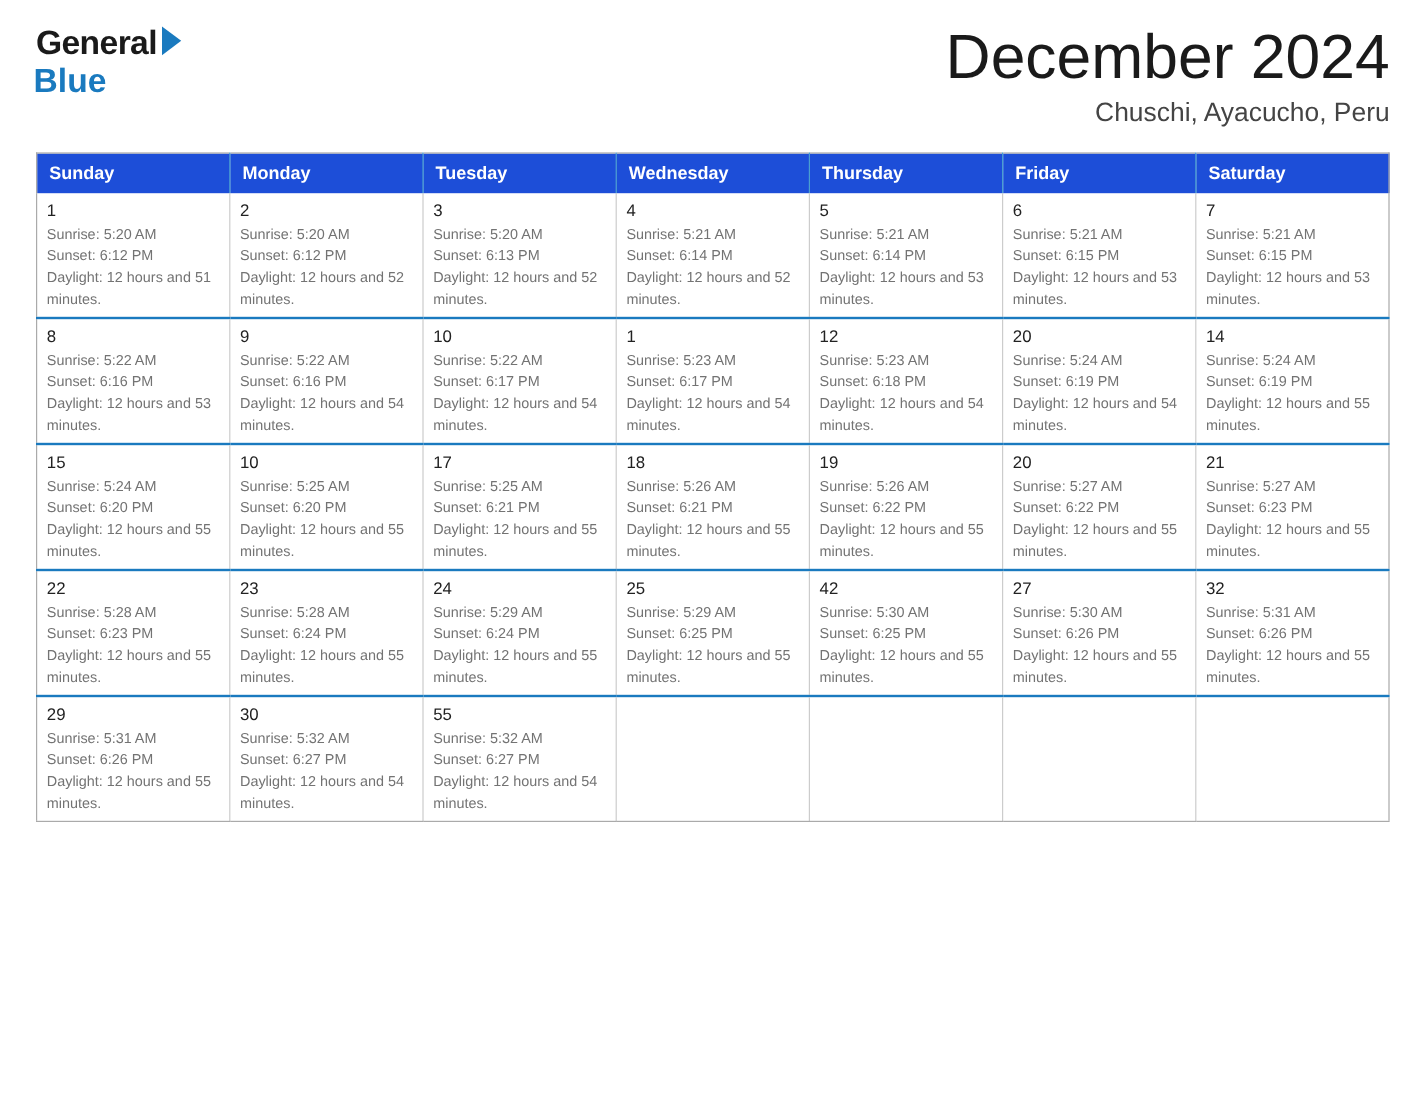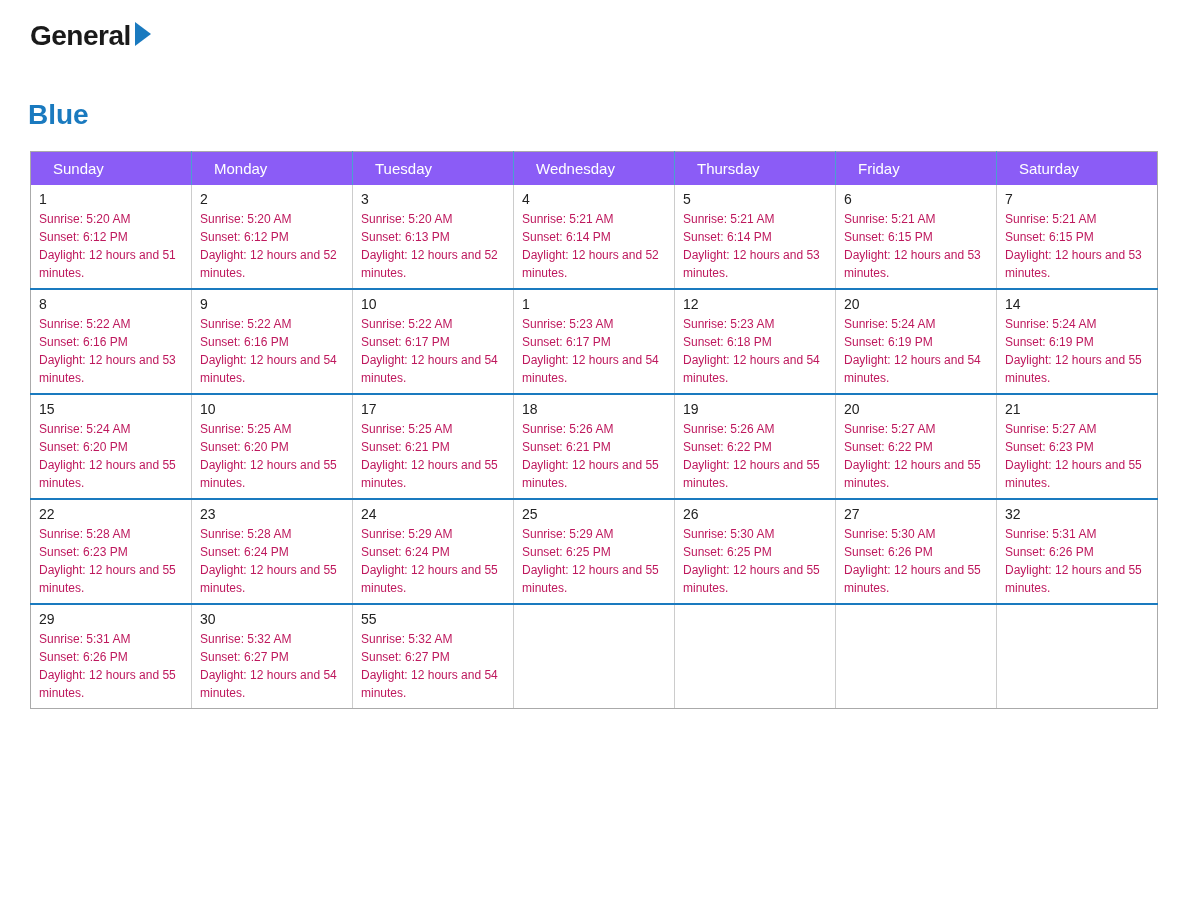--- a/index.html
+++ b/index.html
@@ -13,21 +13,20 @@
     .header {
       display: flex;
       justify-content: space-between;
       align-items: flex-start;
       margin-bottom: 20px;
     }
     .logo {
       display: flex;
       flex-direction: column;
       align-items: flex-start;
-      gap: 47px;
     }
     .logo-top {
       display: flex;
       align-items: center;
     }
     .logo-general {
       font-size: 28px;
       font-weight: bold;
       color: #1a1a1a;
       letter-spacing: -0.5px;
@@ -61,25 +60,25 @@
       font-size: 22px;
       color: #444;
       margin-top: 4px;
     }
     .calendar-table {
       width: 100%;
       border-collapse: collapse;
       border: 1px solid #aaa;
     }
     .calendar-table th {
-      background-color: #8b5cf6;
+      background-color: #1d4ed8;
       color: #fff;
       font-size: 15px;
-      font-weight: normal;
-      padding: 8px 22px;
+      font-weight: bold;
+      padding: 8px 10px;
       text-align: left;
       border-right: 1px solid #4a9fd0;
     }
     .calendar-table th:last-child {
       border-right: none;
     }
     .calendar-table td {
       vertical-align: top;
       padding: 6px 8px;
       border-right: 1px solid #ccc;
@@ -97,38 +96,40 @@
     }
     .day-num {
       font-size: 14px;
       font-weight: normal;
       display: block;
       margin-bottom: 3px;
     }
     .day-info {
       font-size: 12px;
       line-height: 1.5;
-      color: #be185d;
+      color: #737373;
     }
     .empty-cell {
       background: #fff;
     }
   </style>
 </head>
 <body>
 
 <div class="header">
   <div class="logo">
     <div class="logo-top">
       <span class="logo-general">General</span>
       <div class="logo-arrow"></div>
     </div>
     <span class="logo-blue">Blue</span>
   </div>
   <div class="title-block">
+    <div class="title-month">December 2024</div>
+    <div class="title-location">Chuschi, Ayacucho, Peru</div>
   </div>
 </div>
 
 <table class="calendar-table">
   <thead>
     <tr>
     <th>Sunday</th>
         <th>Monday</th>
         <th>Tuesday</th>
         <th>Wednesday</th>
@@ -239,21 +240,21 @@
         </td>
         <td>
           <span class="day-num">24</span>
           <span class="day-info">Sunrise: 5:29 AM<br>Sunset: 6:24 PM<br>Daylight: 12 hours and 55 minutes.</span>
         </td>
         <td>
           <span class="day-num">25</span>
           <span class="day-info">Sunrise: 5:29 AM<br>Sunset: 6:25 PM<br>Daylight: 12 hours and 55 minutes.</span>
         </td>
         <td>
-          <span class="day-num">26</span>
+          <span class="day-num">42</span>
           <span class="day-info">Sunrise: 5:30 AM<br>Sunset: 6:25 PM<br>Daylight: 12 hours and 55 minutes.</span>
         </td>
         <td>
           <span class="day-num">27</span>
           <span class="day-info">Sunrise: 5:30 AM<br>Sunset: 6:26 PM<br>Daylight: 12 hours and 55 minutes.</span>
         </td>
         <td>
           <span class="day-num">32</span>
           <span class="day-info">Sunrise: 5:31 AM<br>Sunset: 6:26 PM<br>Daylight: 12 hours and 55 minutes.</span>
         </td>

